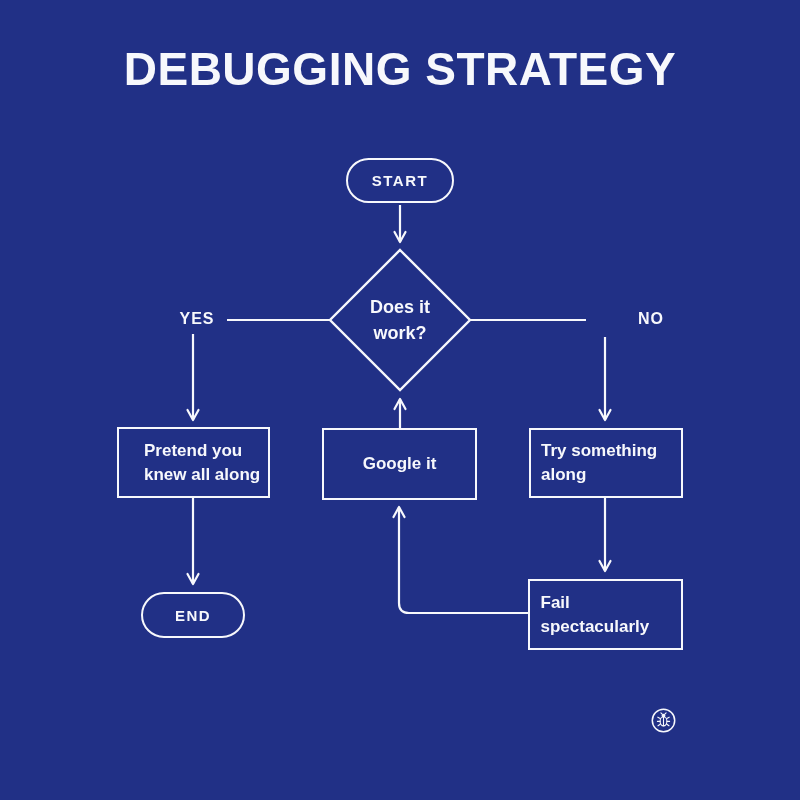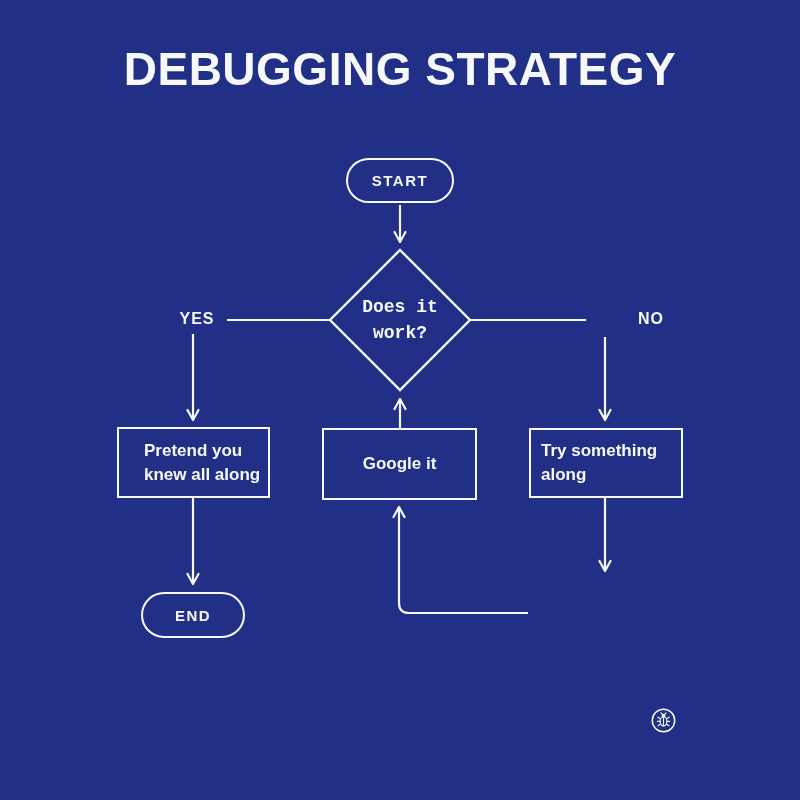--- a/index.html
+++ b/index.html
@@ -38,21 +38,21 @@
   .process{
     border:2px solid var(--stroke);
     font-size:17px;line-height:24px;
   }
   .process span{display:inline-block;max-width:130px;}
   .decision-label{
     position:absolute;display:flex;align-items:center;justify-content:center;
     text-align:center;font-weight:700;font-size:18px;line-height:26px;
     color:var(--stroke);background:transparent;
   }
-  .decision-label span{display:inline-block;max-width:96px;font-family:Liberation Mono, monospace;}
+  .decision-label span{display:inline-block;max-width:96px;}
   .edge-label{
     position:absolute;width:60px;text-align:center;
     font-size:16px;font-weight:700;letter-spacing:1px;color:var(--stroke);
     background:var(--background);
   }
   #node-start{left:346px;top:158px;width:108px;height:45px;}
   #node-decision{left:330px;top:250px;width:140px;height:140px;}
   #label-yes{left:167px;top:310px;}
   #label-no{left:604px;top:310px;text-align:right;}
   #node-pretend{left:117px;top:427px;width:153px;height:71px;padding-left:25px;}
@@ -104,20 +104,23 @@
   </div>
 
   <div class="node process" id="node-google">
     <span>Google it</span>
   </div>
 
   <div class="node process" id="node-random">
     <span>Try something along</span>
   </div>
 
+  <div class="node process" id="node-fail">
+    <span>Fail spectacularly</span>
+  </div>
 
   <div class="node terminator" id="node-end">
     <span>END</span>
   </div>
 
   <svg class="bug-badge" viewBox="0 0 27 27" xmlns="http://www.w3.org/2000/svg">
     <circle cx="13.5" cy="13.5" r="11.2" fill="none" stroke="currentColor" stroke-width="1.5"></circle>
     <g fill="none" stroke="currentColor" stroke-width="1.1" stroke-linecap="round">
       <circle cx="13.5" cy="8.7" r="1.9" fill="currentColor" stroke="none"></circle>
       <line x1="12.2" y1="7.1" x2="10.9" y2="5.8"></line>

